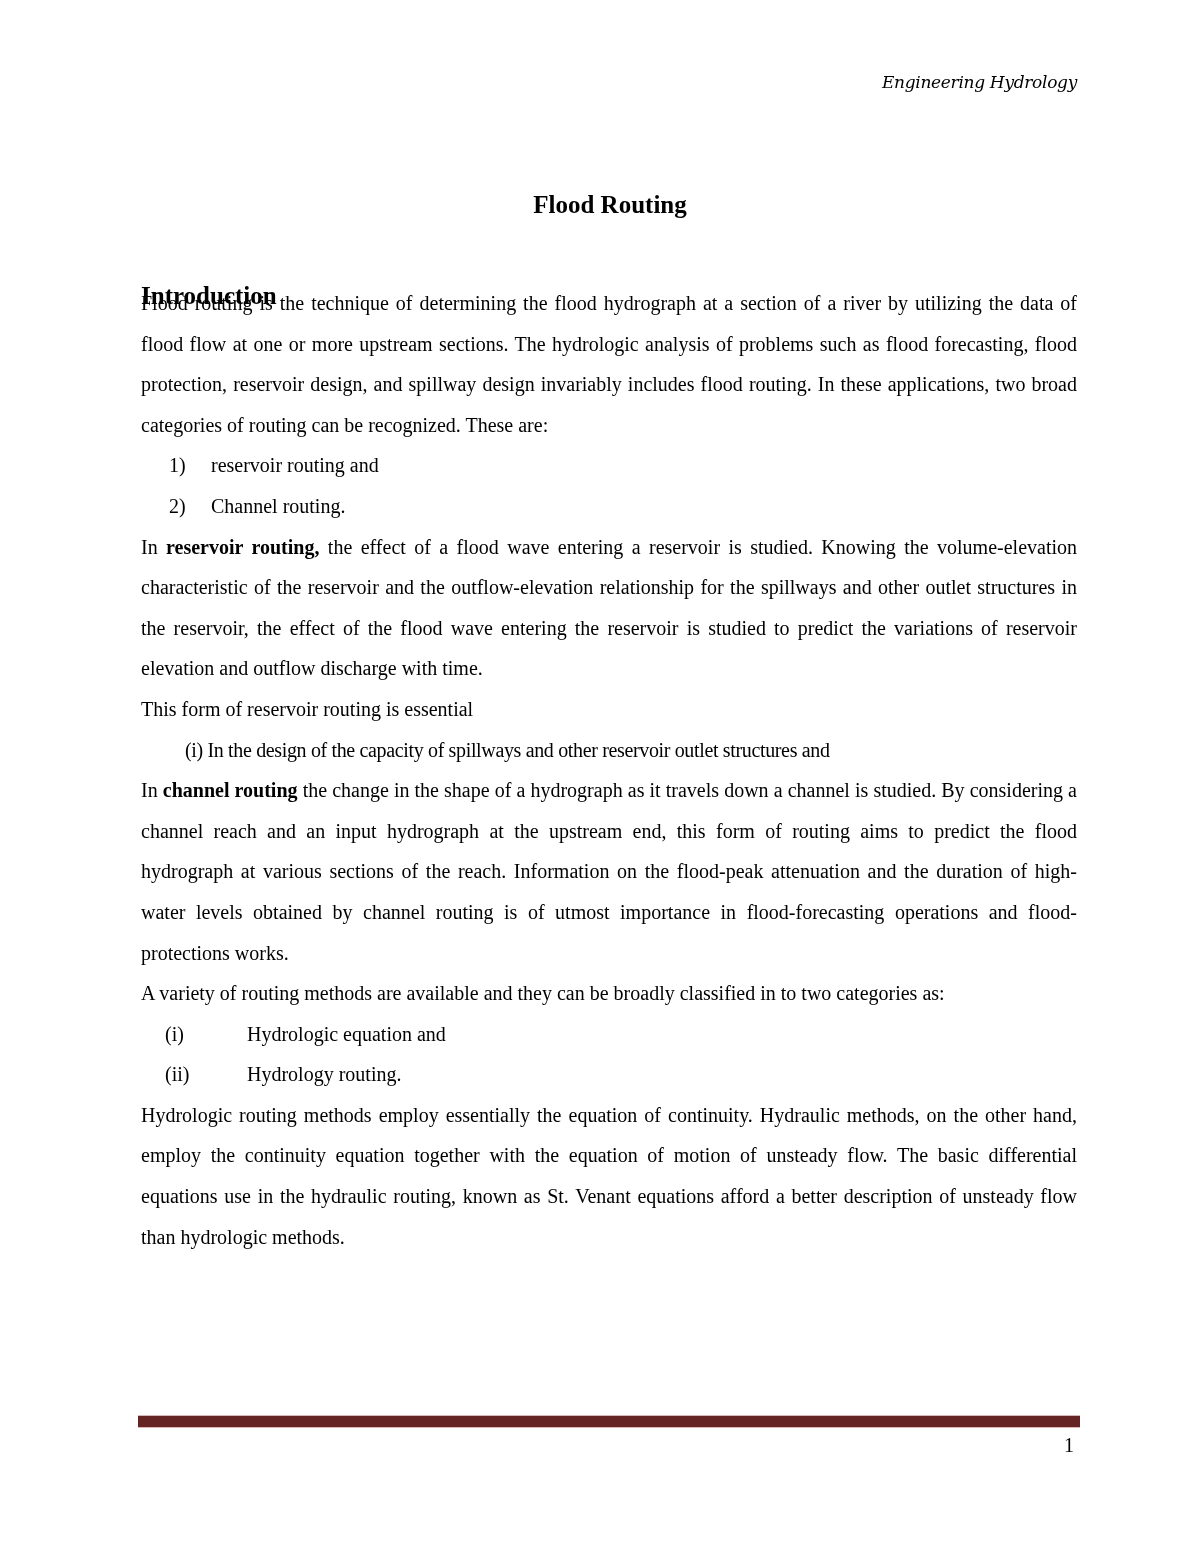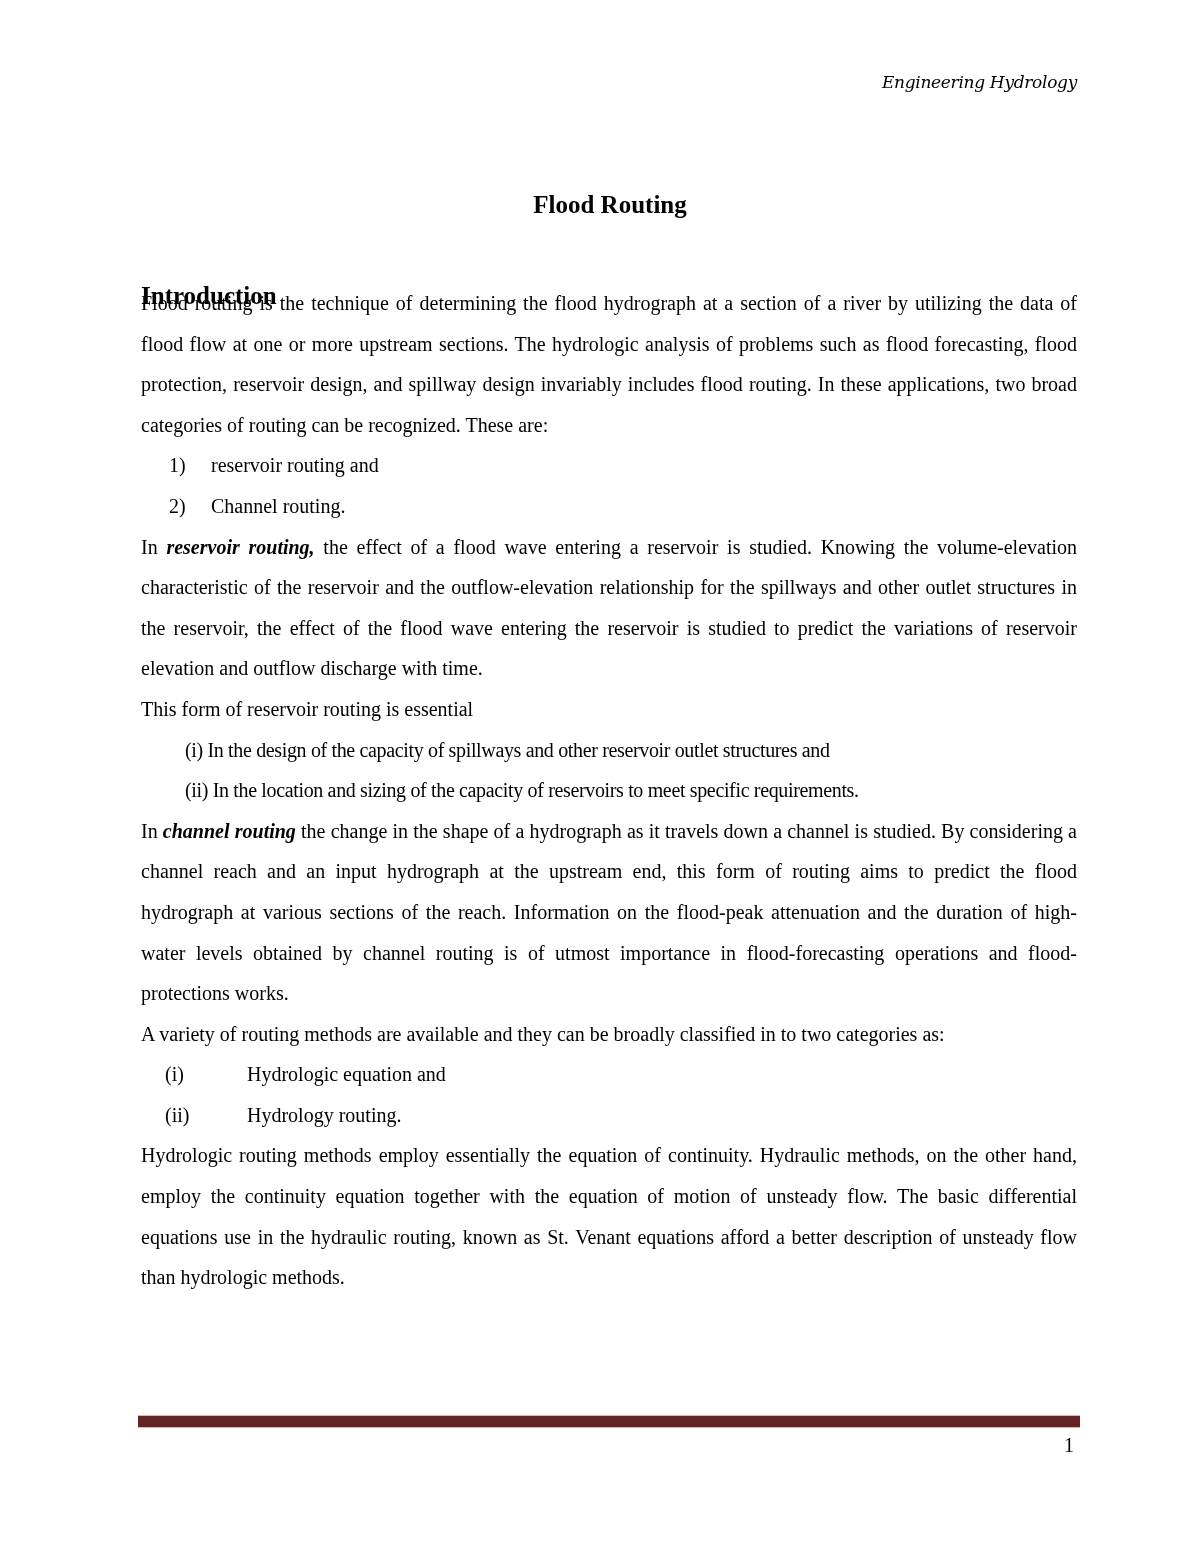--- a/index.html
+++ b/index.html
@@ -19,21 +19,21 @@
       position: absolute; left: 141px; width: 936px; top: 283px;
       font-size: 20px; line-height: 40.6px;
     }
     .p { margin: 0; text-align: justify; }
     .p.last-left { text-align-last: left; }
     .ol-item { margin: 0; padding-left: 28px; }
     .ol-item .num { display: inline-block; width: 42px; }
     .rlist { margin: 0; padding-left: 44px; letter-spacing: -0.35px; }
     .tlist { margin: 0; padding-left: 24px; }
     .tlist .num { display: inline-block; width: 82px; }
-    .em { font-weight: bold; font-style: italic; }
+    .em { font-weight: bold; }
     .footer-rule {
       position: absolute; left: 138px; top: 1415px; width: 942px; height: 11px;
       background: #632423; border-top: 1px solid #d9b7b6; border-bottom: 1px solid #d9b7b6;
     }
     .page-number {
       position: absolute; right: 126px; top: 1434px; font-size: 20px;
     }
   </style>
 </head>
 <body>
@@ -46,21 +46,20 @@
 <div class="body">
   <p class="p">Flood routing is the technique of determining the flood hydrograph at a section of a river by utilizing the data of flood flow at one or more upstream sections. The hydrologic analysis of problems such as flood forecasting, flood protection, reservoir design, and spillway design invariably includes flood routing. In these applications, two broad categories of routing can be recognized. These are:</p>
 
   <p class="ol-item"><span class="num">1)</span><span>reservoir routing and</span></p>
   <p class="ol-item"><span class="num">2)</span><span>Channel routing.</span></p>
 
   <p class="p last-left"><span>In </span><span class="em">reservoir routing,</span><span> the effect of a flood wave entering a reservoir is studied. Knowing the volume-elevation characteristic of the reservoir and the outflow-elevation relationship for the spillways and other outlet structures in the reservoir, the effect of the flood wave entering the reservoir is studied to predict the variations of reservoir elevation and outflow discharge with time.</span></p>
   <p class="p">This form of reservoir routing is essential</p>
 
   <p class="rlist"><span>(i)</span> <span>In the design of the capacity of spillways and other reservoir outlet structures and</span></p>
-  <p class="rlist"><span>(ii)</span> <span>In the location and sizing of the capacity of reservoirs to meet specific requirements.</span></p>
 
   <p class="p"><span>In </span><span class="em">channel routing</span><span> the change in the shape of a hydrograph as it travels down a channel is studied. By considering a channel reach and an input hydrograph at the upstream end, this form of routing aims to predict the flood hydrograph at various sections of the reach. Information on the flood-peak attenuation and the duration of high-water levels obtained by channel routing is of utmost importance in flood-forecasting operations and flood-protections works.</span></p>
 
   <p class="p">A variety of routing methods are available and they can be broadly classified in to two categories as:</p>
 
   <p class="tlist"><span class="num">(i)</span><span>Hydrologic equation and</span></p>
   <p class="tlist"><span class="num">(ii)</span><span>Hydrology routing.</span></p>
 
   <p class="p">Hydrologic routing methods employ essentially the equation of continuity. Hydraulic methods, on the other hand, employ the continuity equation together with the equation of motion of unsteady flow. The basic differential equations use in the hydraulic routing, known as St. Venant equations afford a better description of unsteady flow than hydrologic methods.</p>
 </div>

